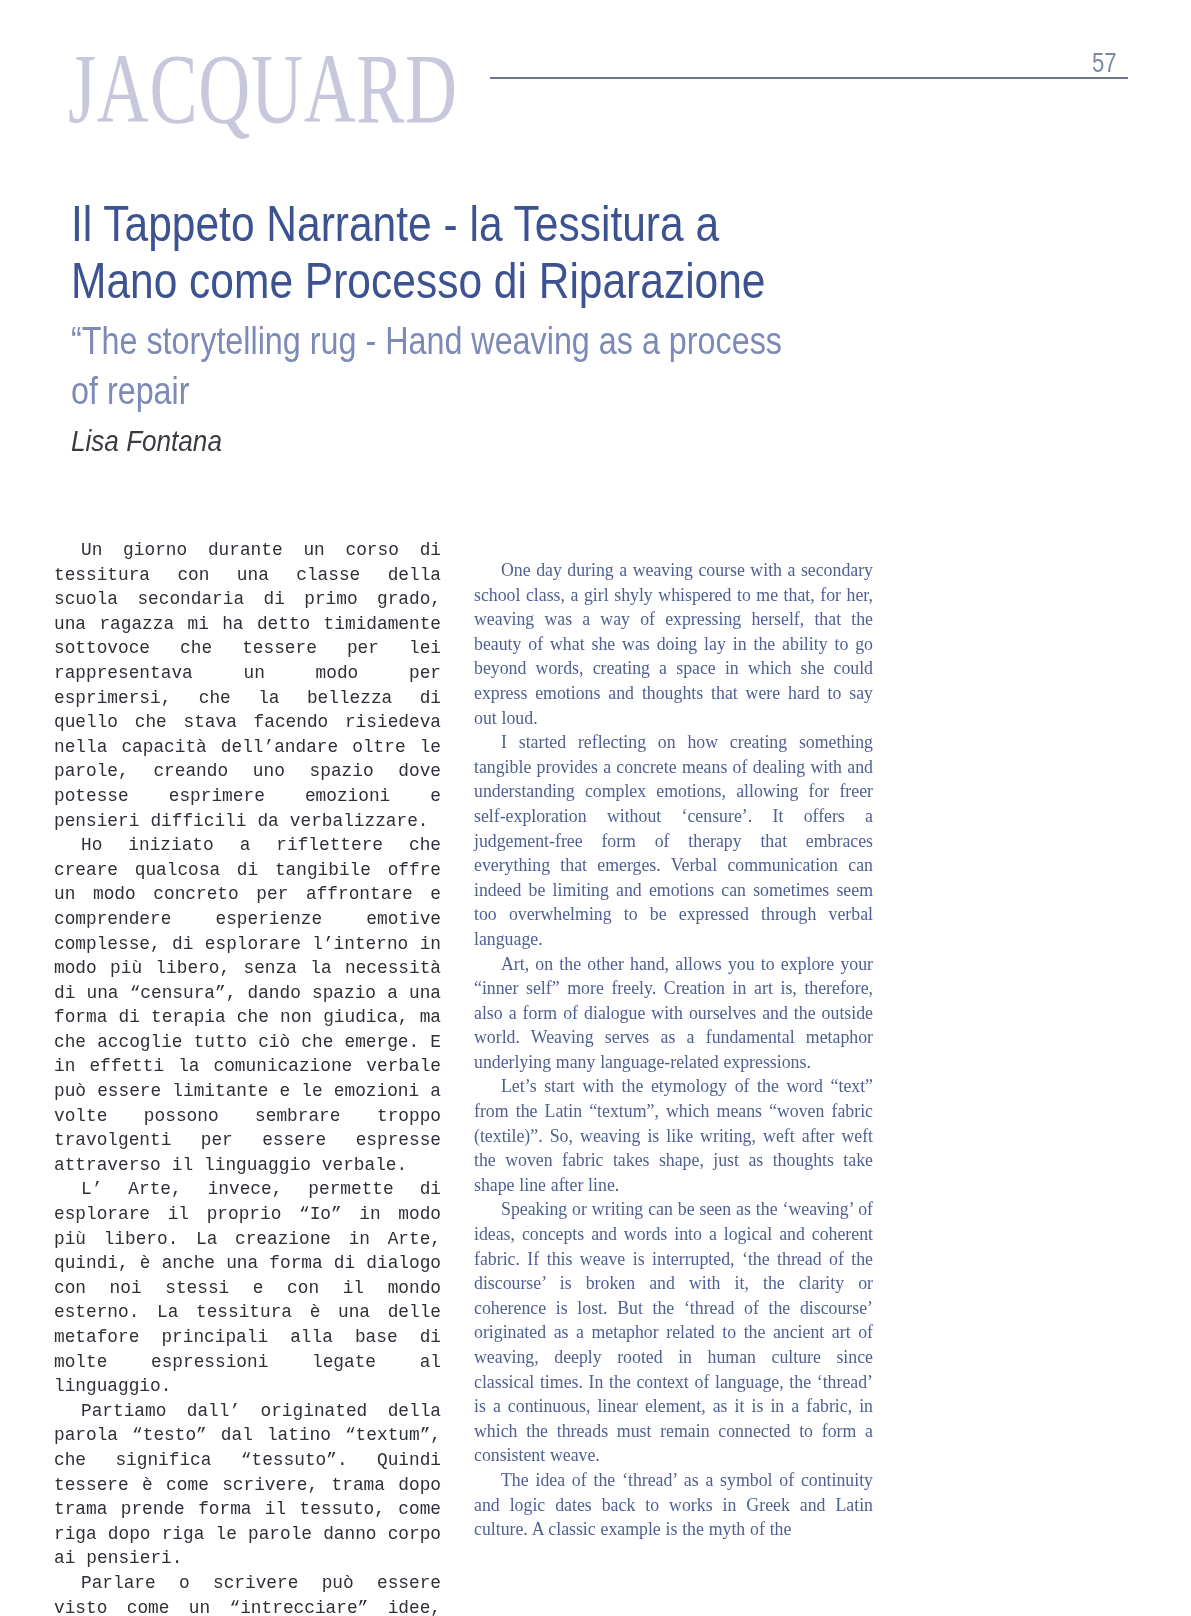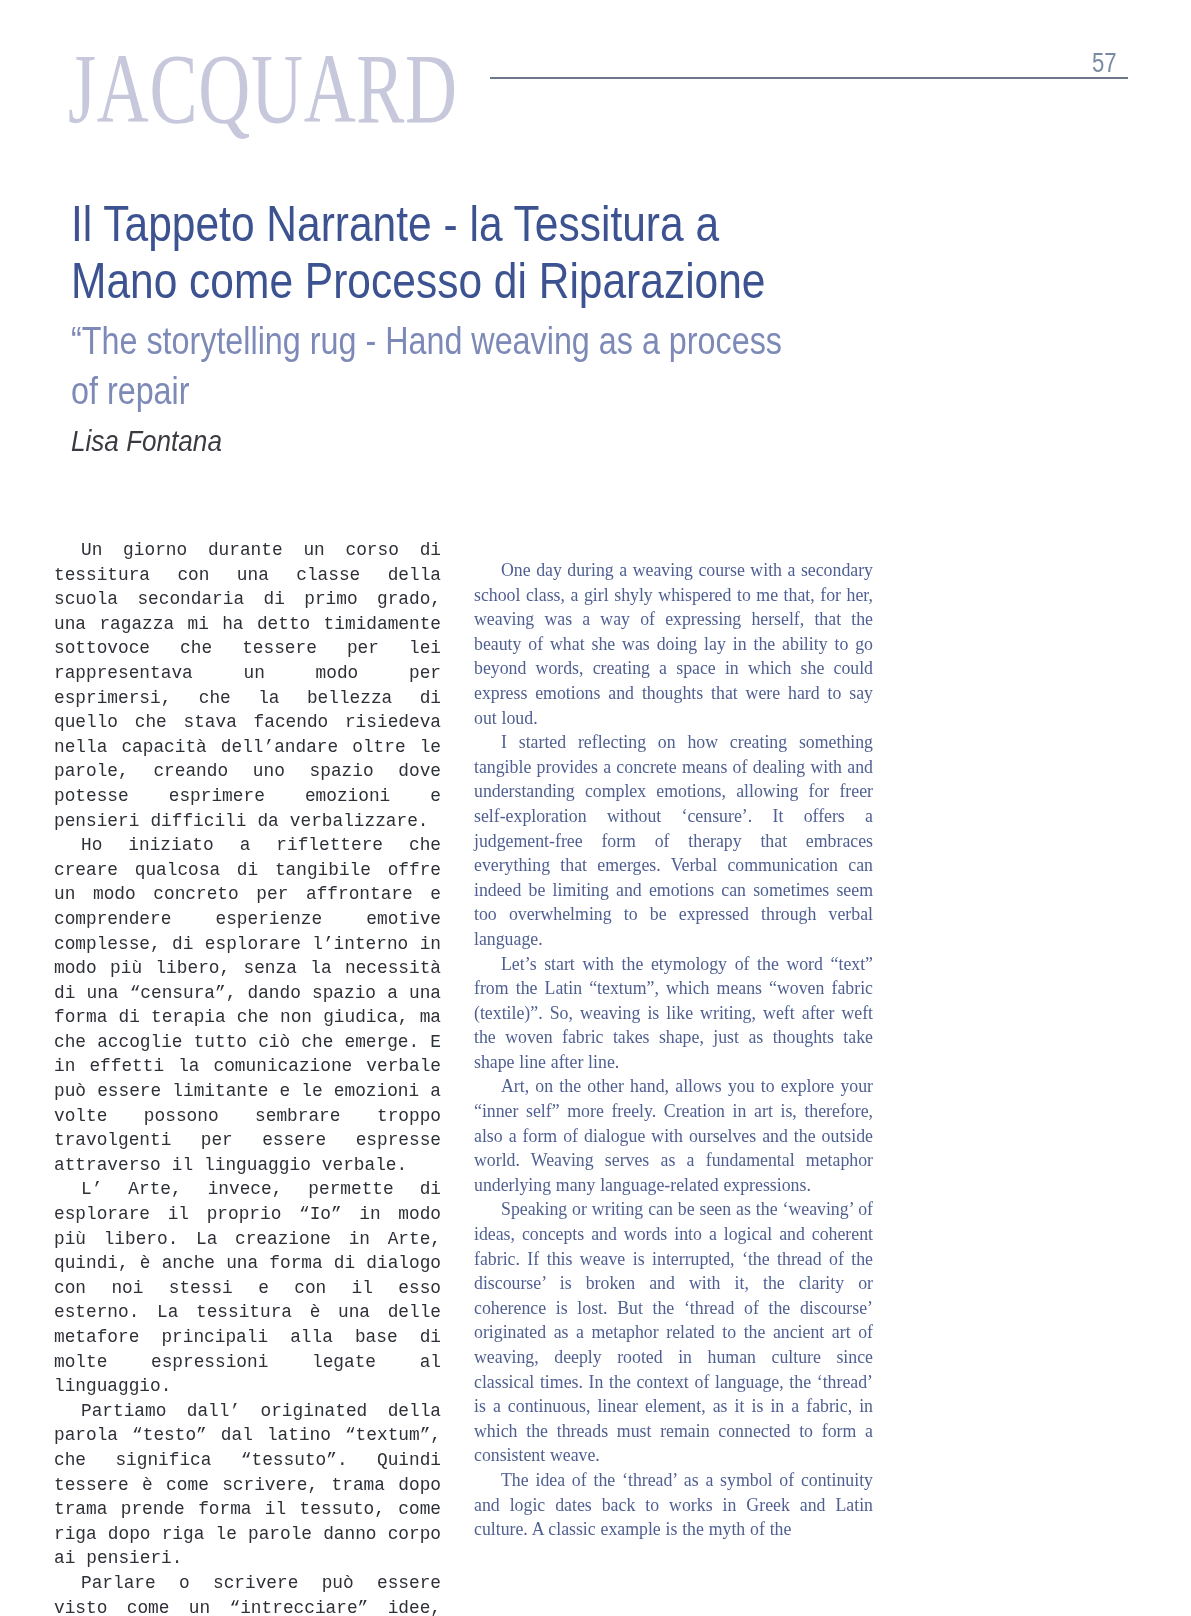--- a/index.html
+++ b/index.html
@@ -93,27 +93,27 @@
   <h2 class="subtitle">
     <span class="subtitle-line">“The storytelling rug - Hand weaving as a process</span>
     <span class="subtitle-line">of repair</span>
   </h2>
 
   <div class="author">Lisa Fontana</div>
 
   <div class="col col-it" lang="it">
     <p>Un giorno durante un corso di tessitura con una classe della scuola secondaria di primo grado, una ragazza mi ha detto timidamente sottovoce che tessere per lei rappresentava un modo per esprimersi, che la bellezza di quello che stava facendo risiedeva nella capacità dell’andare oltre le parole, creando uno spazio dove potesse esprimere emozioni e pensieri difficili da verbalizzare.</p>
     <p>Ho iniziato a riflettere che creare qualcosa di tangibile offre un modo concreto per affrontare e comprendere esperienze emotive complesse, di esplorare l’interno in modo più libero, senza la necessità di una “censura”, dando spazio a una forma di terapia che non giudica, ma che accoglie tutto ciò che emerge. E in effetti la comunicazione verbale può essere limitante e le emozioni a volte possono sembrare troppo travolgenti per essere espresse attraverso il linguaggio verbale.</p>
-    <p>L’ Arte, invece, permette di esplorare il proprio “Io” in modo più libero. La creazione in Arte, quindi, è anche una forma di dialogo con noi stessi e con il esso esterno. La tessitura è una delle metafore principali alla base di molte espressioni legate al linguaggio.</p>
+    <p>L’ Arte, invece, permette di esplorare il proprio “Io” in modo più libero. La creazione in Arte, quindi, è anche una forma di dialogo con noi stessi e con il mondo esterno. La tessitura è una delle metafore principali alla base di molte espressioni legate al linguaggio.</p>
     <p>Partiamo dall’ originated della parola “testo” dal latino “textum”, che significa “tessuto”. Quindi tessere è come scrivere, trama dopo trama prende forma il tessuto, come riga dopo riga le parole danno corpo ai pensieri.</p>
     <p>Parlare o scrivere può essere visto come un “intrecciare” idee, concetti e parole in un tessuto logico e coeso. Se questo intreccio viene interrotto, “il filo del discorso” si spezza e con esso si perde la comprensibilità o la coerenza. Ma “il filo del discorso”, nasce come metafora legata all’ antica pratica della tessitura, profondamente radicata nella cultura umana fin dai tempi classici. Nel contesto del linguaggio, il “filo” rappresenta un elemento continuo e lineare, proprio come in un tessuto, in cui i fili devono essere mantenuti connessi per dare forma ad un intreccio coerente.</p>
   </div>
 
   <div class="col col-en" lang="en">
     <p>One day during a weaving course with a secondary school class, a girl shyly whispered to me that, for her, weaving was a way of expressing herself, that the beauty of what she was doing lay in the ability to go beyond words, creating a space in which she could express emotions and thoughts that were hard to say out loud.</p>
     <p>I started reflecting on how creating something tangible provides a concrete means of dealing with and understanding complex emotions, allowing for freer self-exploration without ‘censure’. It offers a judgement-free form of therapy that embraces everything that emerges. Verbal communication can indeed be limiting and emotions can sometimes seem too overwhelming to be expressed through verbal language.</p>
+    <p>Art, on the other hand, allows you to explore your “inner self” more freely. Creation in art is, therefore, also a form of dialogue with ourselves and the outside world. Weaving serves as a fundamental metaphor underlying many language-related expressions.</p>
     <p>Let’s start with the etymology of the word “text” from the Latin “textum”, which means “woven fabric (textile)”. So, weaving is like writing, weft after weft the woven fabric takes shape, just as thoughts take shape line after line.</p>
-    <p>Art, on the other hand, allows you to explore your “inner self” more freely. Creation in art is, therefore, also a form of dialogue with ourselves and the outside world. Weaving serves as a fundamental metaphor underlying many language-related expressions.</p>
     <p>Speaking or writing can be seen as the ‘weaving’ of ideas, concepts and words into a logical and coherent fabric. If this weave is interrupted, ‘the thread of the discourse’ is broken and with it, the clarity or coherence is lost. But the ‘thread of the discourse’ originated as a metaphor related to the ancient art of weaving, deeply rooted in human culture since classical times. In the context of language, the ‘thread’ is a continuous, linear element, as it is in a fabric, in which the threads must remain connected to form a consistent weave.</p>
     <p>The idea of the ‘thread’ as a symbol of continuity and logic dates back to works in Greek and Latin culture. A classic example is the myth of the</p>
   </div>
 
 </div>
 
 </body></html>

